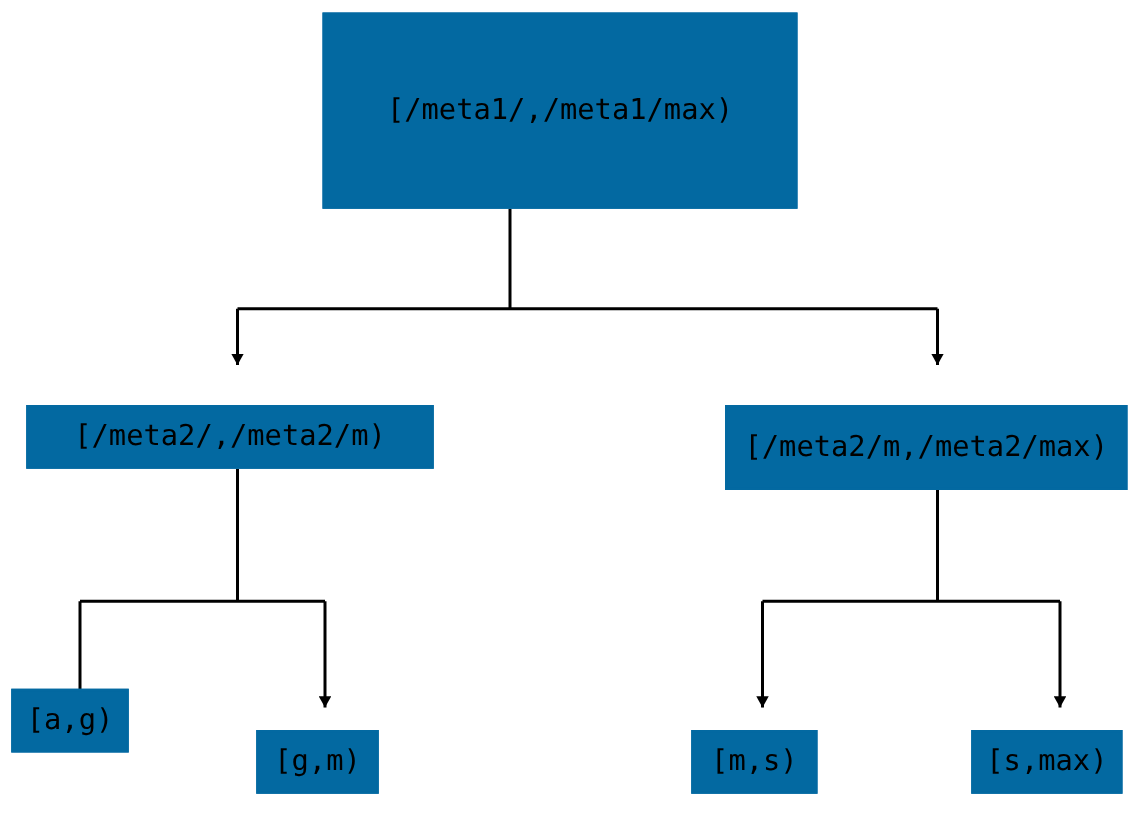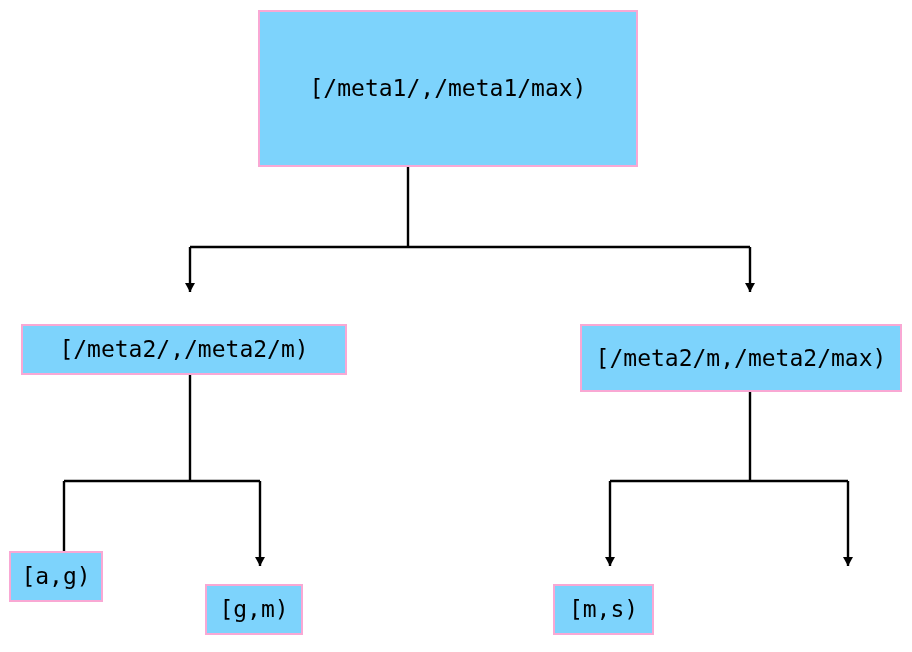--- a/index.html
+++ b/index.html
@@ -23,22 +23,22 @@
   #edge-layer {
     position: absolute;
     left: 0;
     top: 0;
     width: 912px;
     height: 652px;
   }
   .node-box {
     position: absolute;
     box-sizing: border-box;
-    border: 2px solid #f9a8d4;
-    background: #7dd3fc;
+    border: 2px solid #0369a1;
+    background: #0369a1;
     display: flex;
     align-items: center;
     justify-content: center;
     color: #000000;
     font-family: "DejaVu Sans Mono", "Liberation Mono", monospace;
     font-size: 23px;
     line-height: 1;
     letter-spacing: 0px;
     white-space: nowrap;
   }
@@ -143,14 +143,17 @@
   </div>
 
   <div class="node-box" id="node-leaf-ms">
     <span class="node-label">[m,s)</span>
   </div>
 
   <div class="node-box" id="node-leaf-gm">
     <span class="node-label">[g,m)</span>
   </div>
 
+  <div class="node-box" id="node-leaf-smax">
+    <span class="node-label">[s,max)</span>
+  </div>
 
 </div>
 
 </body></html>

